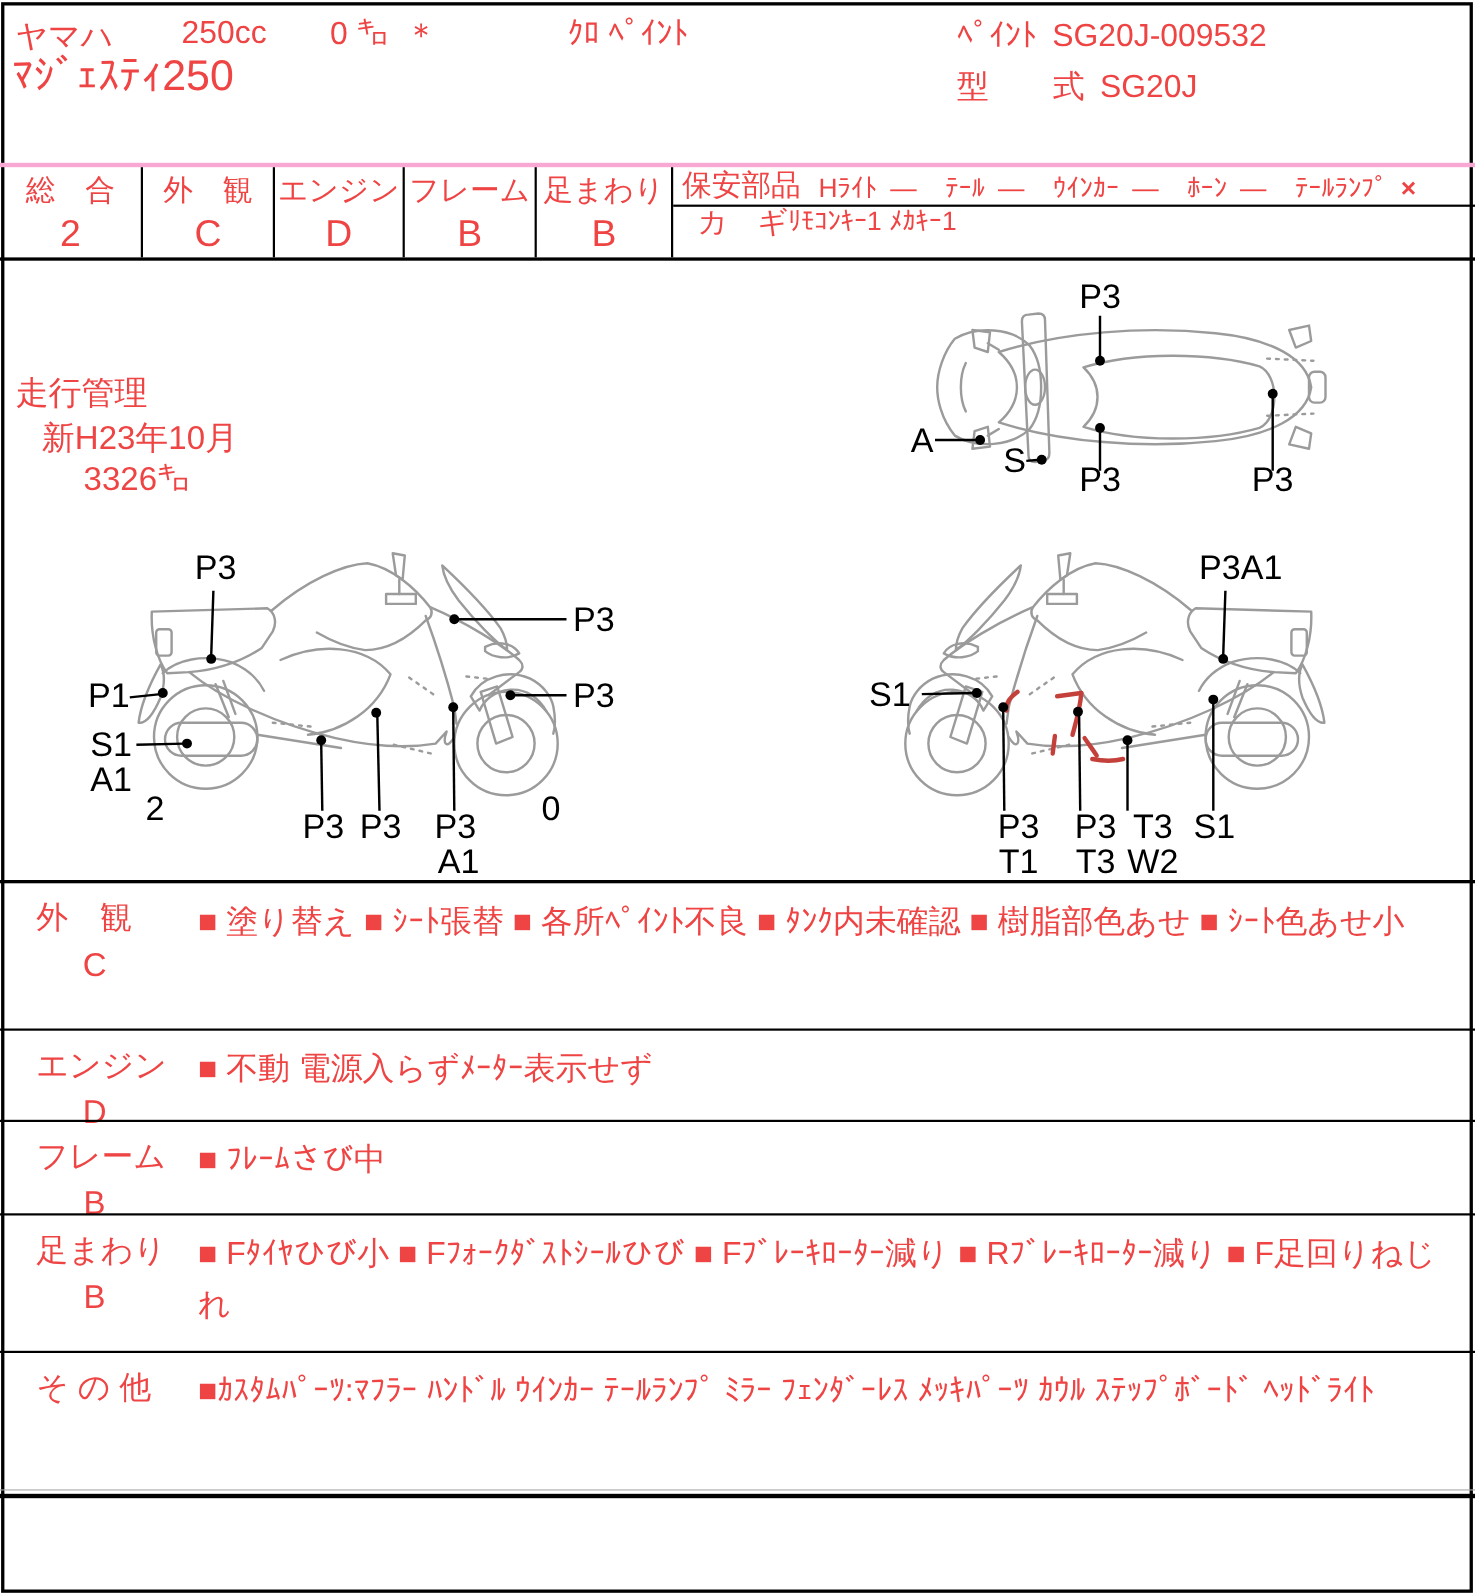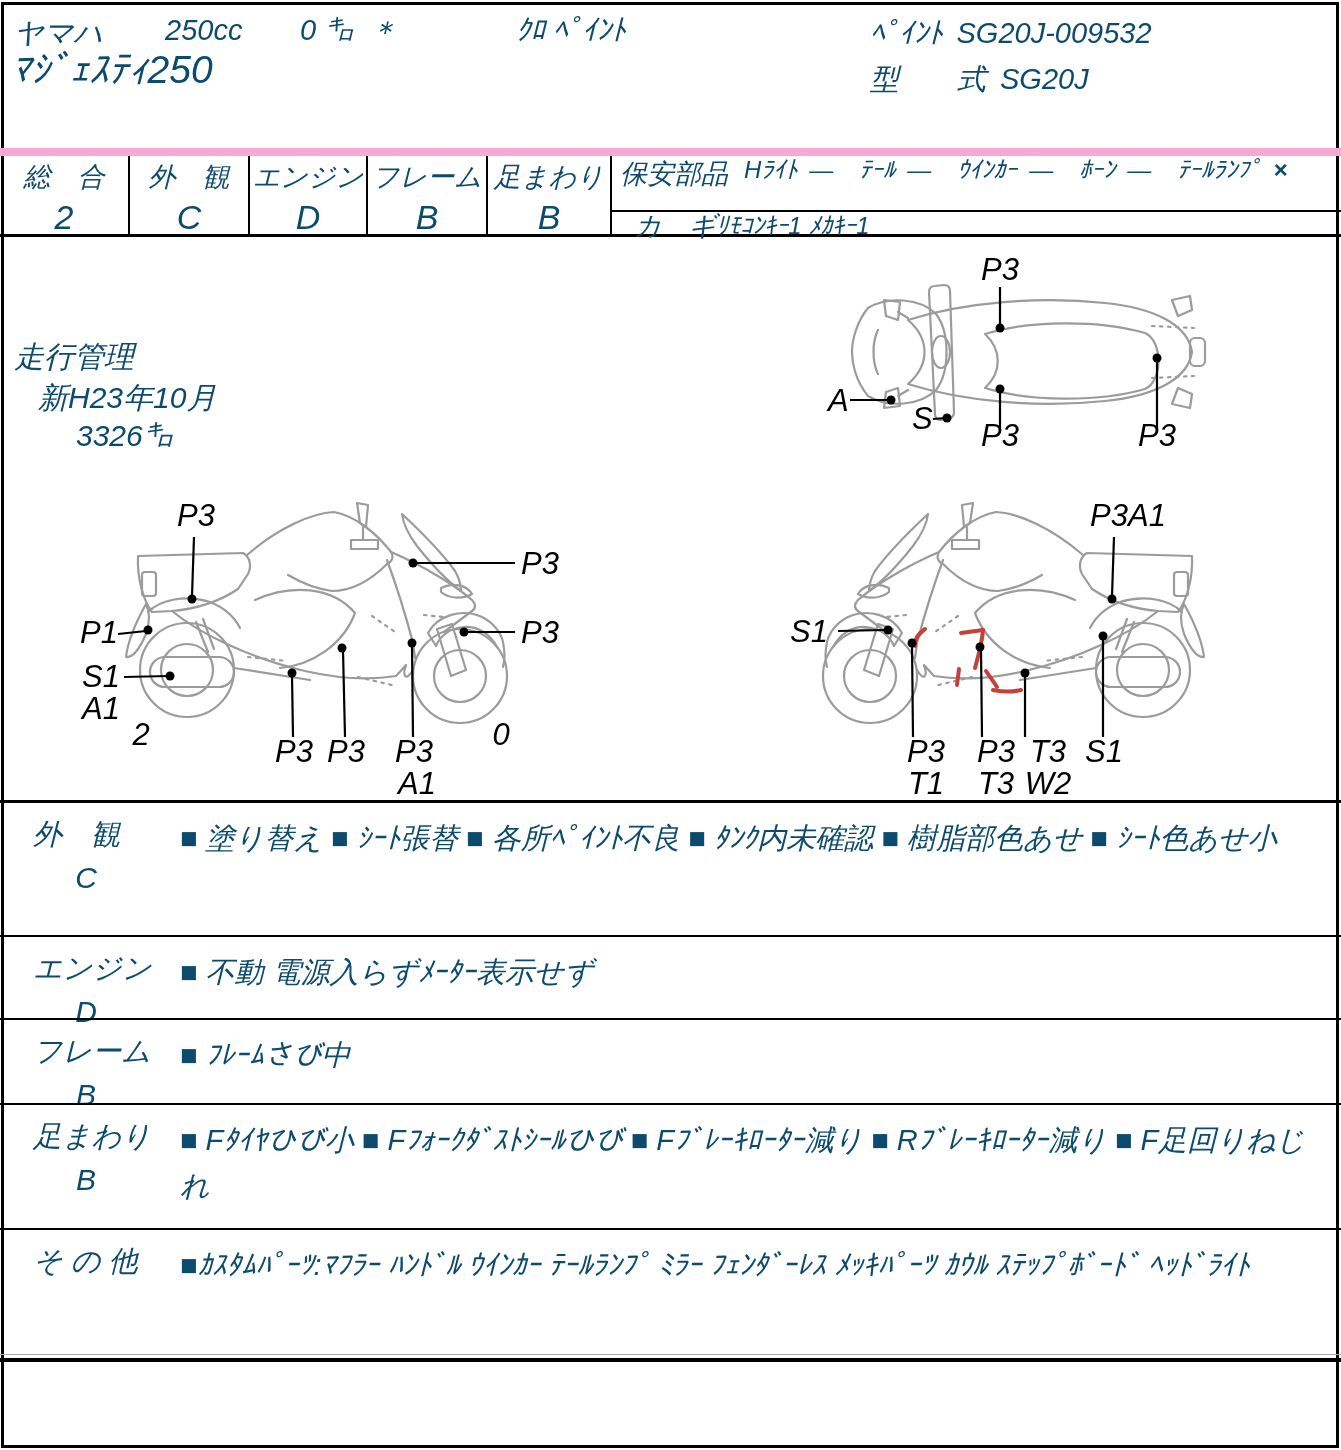--- a/index.html
+++ b/index.html
@@ -1,43 +1,43 @@
 <!DOCTYPE html>
 <html><head>
 <meta charset="utf-8">
 <style>
   html,body{margin:0;padding:0;background:#e8e8e8;}
   #sheet{
     position:relative;width:1341px;height:1450px;background:#ffffff;
-    font-family:"Liberation Sans","DejaVu Sans",sans-serif;color:#0c4a6e;
-    margin:0 auto;overflow:hidden;font-style:italic;
+    font-family:"Liberation Sans","DejaVu Sans",sans-serif;color:#ef4444;
+    margin:0 auto;overflow:hidden;
   }
   .abs{position:absolute;}
   .frame{position:absolute;left:1px;top:2px;right:2px;bottom:2px;border:3px solid #000;pointer-events:none;}
 
   
   .h-maker{left:14px;top:14px;font-size:29px;}
   .h-cc{left:165px;top:14px;font-size:29px;}
   .h-odo{left:300px;top:14px;font-size:29px;}
   .h-odomark{left:368px;top:12px;font-size:30px;}
   .h-color{left:516px;top:14px;font-size:29px;}
   .h-model{left:11px;top:48px;font-size:39px;}
   .h-right{left:870px;top:10px;font-size:29px;line-height:46px;}
   .h-right .row{display:flex;white-space:pre;}
   .h-right .lab{margin-right:14px;}
 
   
-  .grade-row{left:0;top:148px;width:1341px;height:89px;border-top:8px solid #f9a8d4;border-bottom:3px solid #000;box-sizing:border-box;}
+  .grade-row{left:0;top:148px;width:1341px;height:89px;border-top:4px solid #f9a8d4;border-bottom:3px solid #000;box-sizing:border-box;}
   .gcell{position:absolute;top:0;bottom:0;border-right:2px solid #000;display:flex;flex-direction:column;align-items:center;box-sizing:border-box;}
   .gcell .glab{font-size:27px;margin-top:3px;white-space:pre;}
   .gcell .gval{font-size:34px;margin-top:3px;}
   .g0{left:0;width:130px;} .g1{left:130px;width:120px;} .g2{left:250px;width:118px;}
   .g3{left:368px;width:120px;} .g4{left:488px;width:124px;}
   .safety{left:612px;right:0;position:absolute;top:0;bottom:0;}
-  .srow1{height:56px;border-bottom:2px solid #000;display:flex;align-items:flex-start;padding-left:8px;box-sizing:border-box;}
+  .srow1{height:36px;border-bottom:2px solid #000;display:flex;align-items:flex-end;padding-left:8px;box-sizing:border-box;}
   .srow1 .slab{font-size:27px;margin-right:16px;white-space:pre;}
   .sitem{display:flex;align-items:baseline;margin-right:26px;}
   .sitem .sname{font-size:24px;}
   .sitem .sstat{font-size:24px;margin-left:12px;}
   .sitem:last-child .sstat{font-weight:bold;}
   .srow2{height:28px;display:flex;align-items:center;padding-left:22px;border-radius:13px;}
   .srow2 .klab{font-size:27px;white-space:pre;}
   .srow2 .kval{font-size:24px;}
 
   

